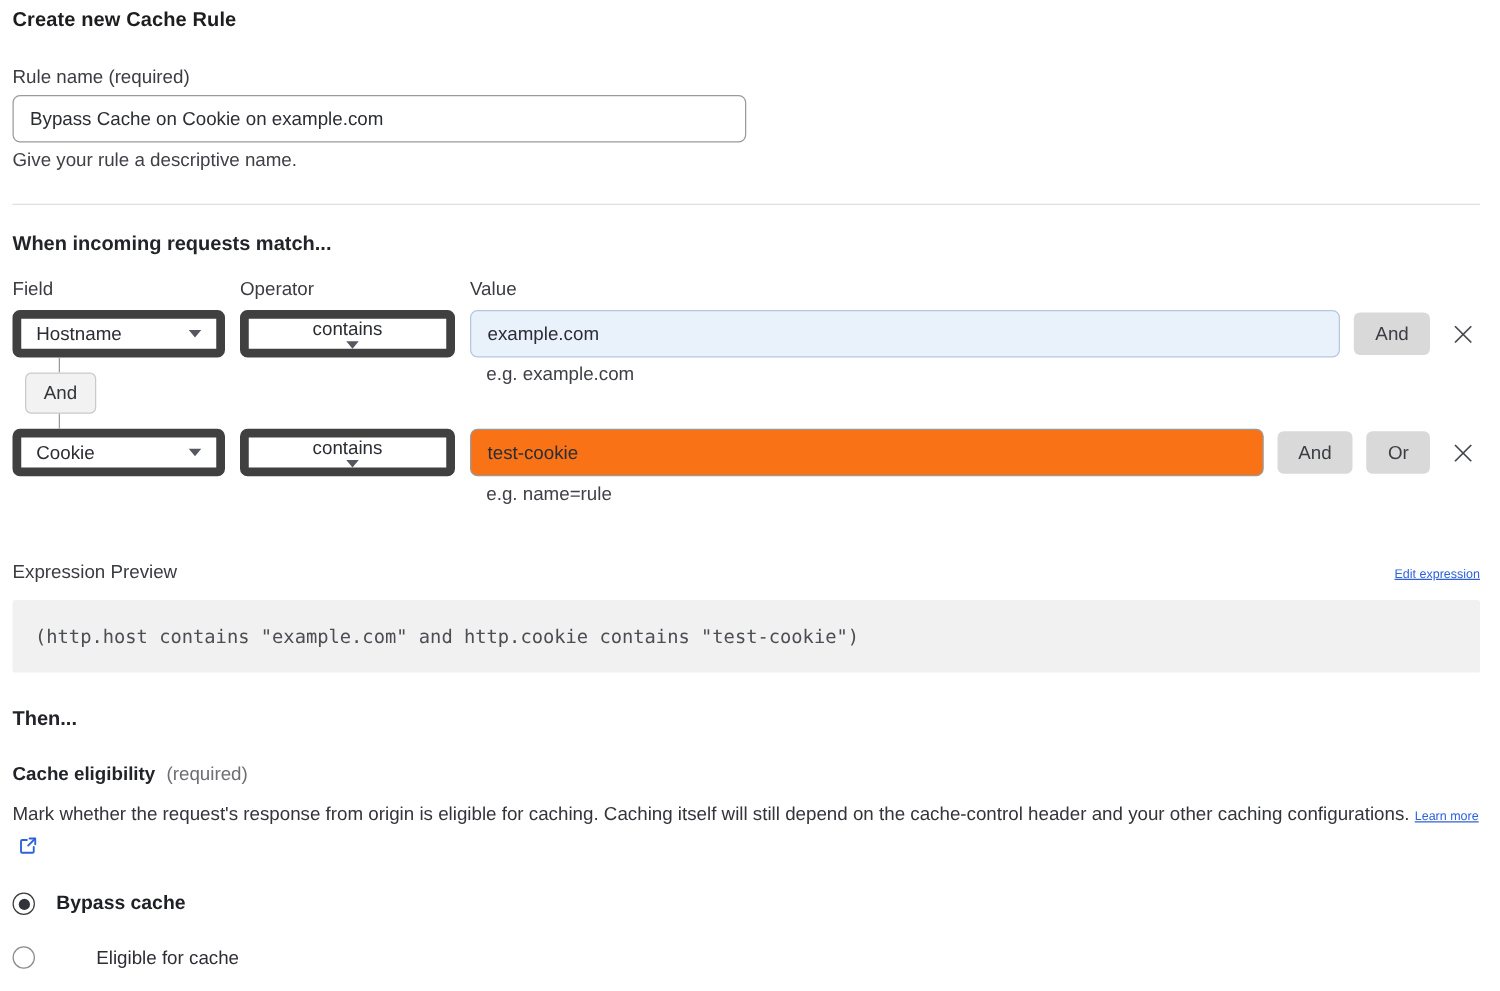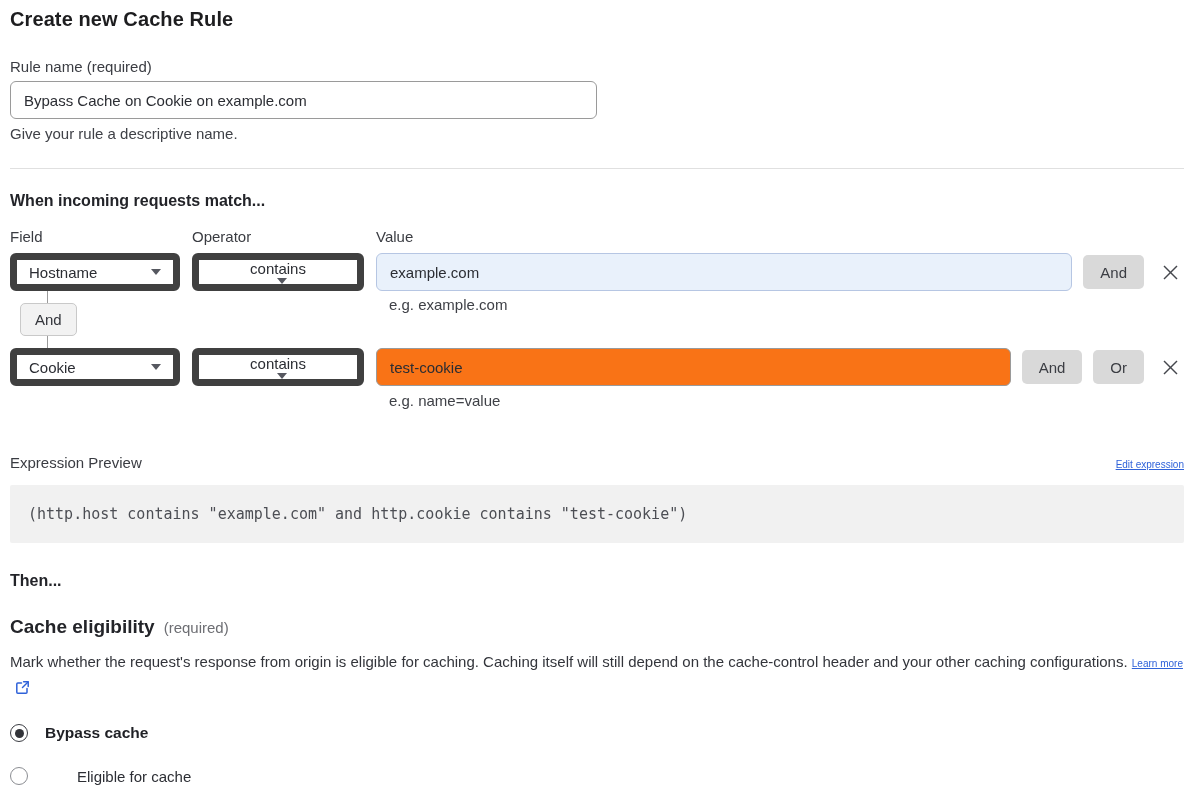--- a/index.html
+++ b/index.html
@@ -7,21 +7,21 @@
   body {
     width: 1200px; height: 793px;
     font-family: "Liberation Sans", sans-serif;
     color: #36393f;
     padding: 8px 16px 0 10px;
     overflow: hidden;
   }
   .page { width: 1174px; }
 
   h1.page-title {
-    font-size: 20px; font-weight: 700; color: #1d1d1f;
+    font-size: 16px; font-weight: 700; color: #1d1d1f;
     letter-spacing: .1px;
   }
 
   .field-label { font-size: 15px; color: #3a3c42; margin-top: 27px; }
 
   .rule-name-input {
     margin-top: 6px;
     width: 587px; height: 38px;
     border: 1px solid #9a9a9a; border-radius: 6px;
     font-family: "Liberation Sans", sans-serif;
@@ -121,21 +121,21 @@
     background: #f1f1f1; border-radius: 2px;
     padding: 20px 18px;
     font-family: "DejaVu Sans Mono", monospace;
     font-size: 15px; color: #4c4e54;
     white-space: pre;
   }
 
   h2.then-heading { font-size: 16px; font-weight: 700; color: #232429; margin-top: 29px; }
 
   .elig-heading { margin-top: 26px; display: flex; align-items: baseline; }
-  .elig-title { font-size: 19px; font-weight: 700; color: #232429; }
+  .elig-title { font-size: 15px; font-weight: 700; color: #232429; }
   .required-note { font-size: 15px; color: #6d6e73; margin-left: 9px; }
 
   .elig-desc { margin-top: 12px; font-size: 15px; line-height: 24px; color: #33353b; max-width: 1174px; }
   .ext-icon { margin-left: 5px; vertical-align: -2px; }
 
   .radio-row { display: flex; align-items: center; margin-top: 24px; cursor: pointer; }
   .radio-row + .radio-row { margin-top: 25px; gap: 32px; }
   .radio-circle {
     width: 18px; height: 18px; border-radius: 50%;
     border: 1.6px solid #8b8d92; background: #fff;
@@ -207,21 +207,21 @@
     <button class="logic-btn">And</button>
     <button class="logic-btn">Or</button>
     <button class="close-btn">
       <svg width="17" height="17" viewBox="0 0 17 17">
         <line x1="2" y1="2" x2="15" y2="15" stroke="#45474d" stroke-width="1.4"></line>
         <line x1="15" y1="2" x2="2" y2="15" stroke="#45474d" stroke-width="1.4"></line>
       </svg>
     </button>
   </div>
 
-  <div class="row-hint hint-under-row2">e.g. name=value</div>
+  <div class="row-hint hint-under-row2">e.g. name=rule</div>
 
   <div class="expr-header">
     <div class="expr-label">Expression Preview</div>
     <a class="link">Edit expression</a>
   </div>
   <div class="expr-code">(http.host contains "example.com" and http.cookie contains "test-cookie")</div>
 
   <h2 class="then-heading">Then...</h2>
 
   <div class="elig-heading">

